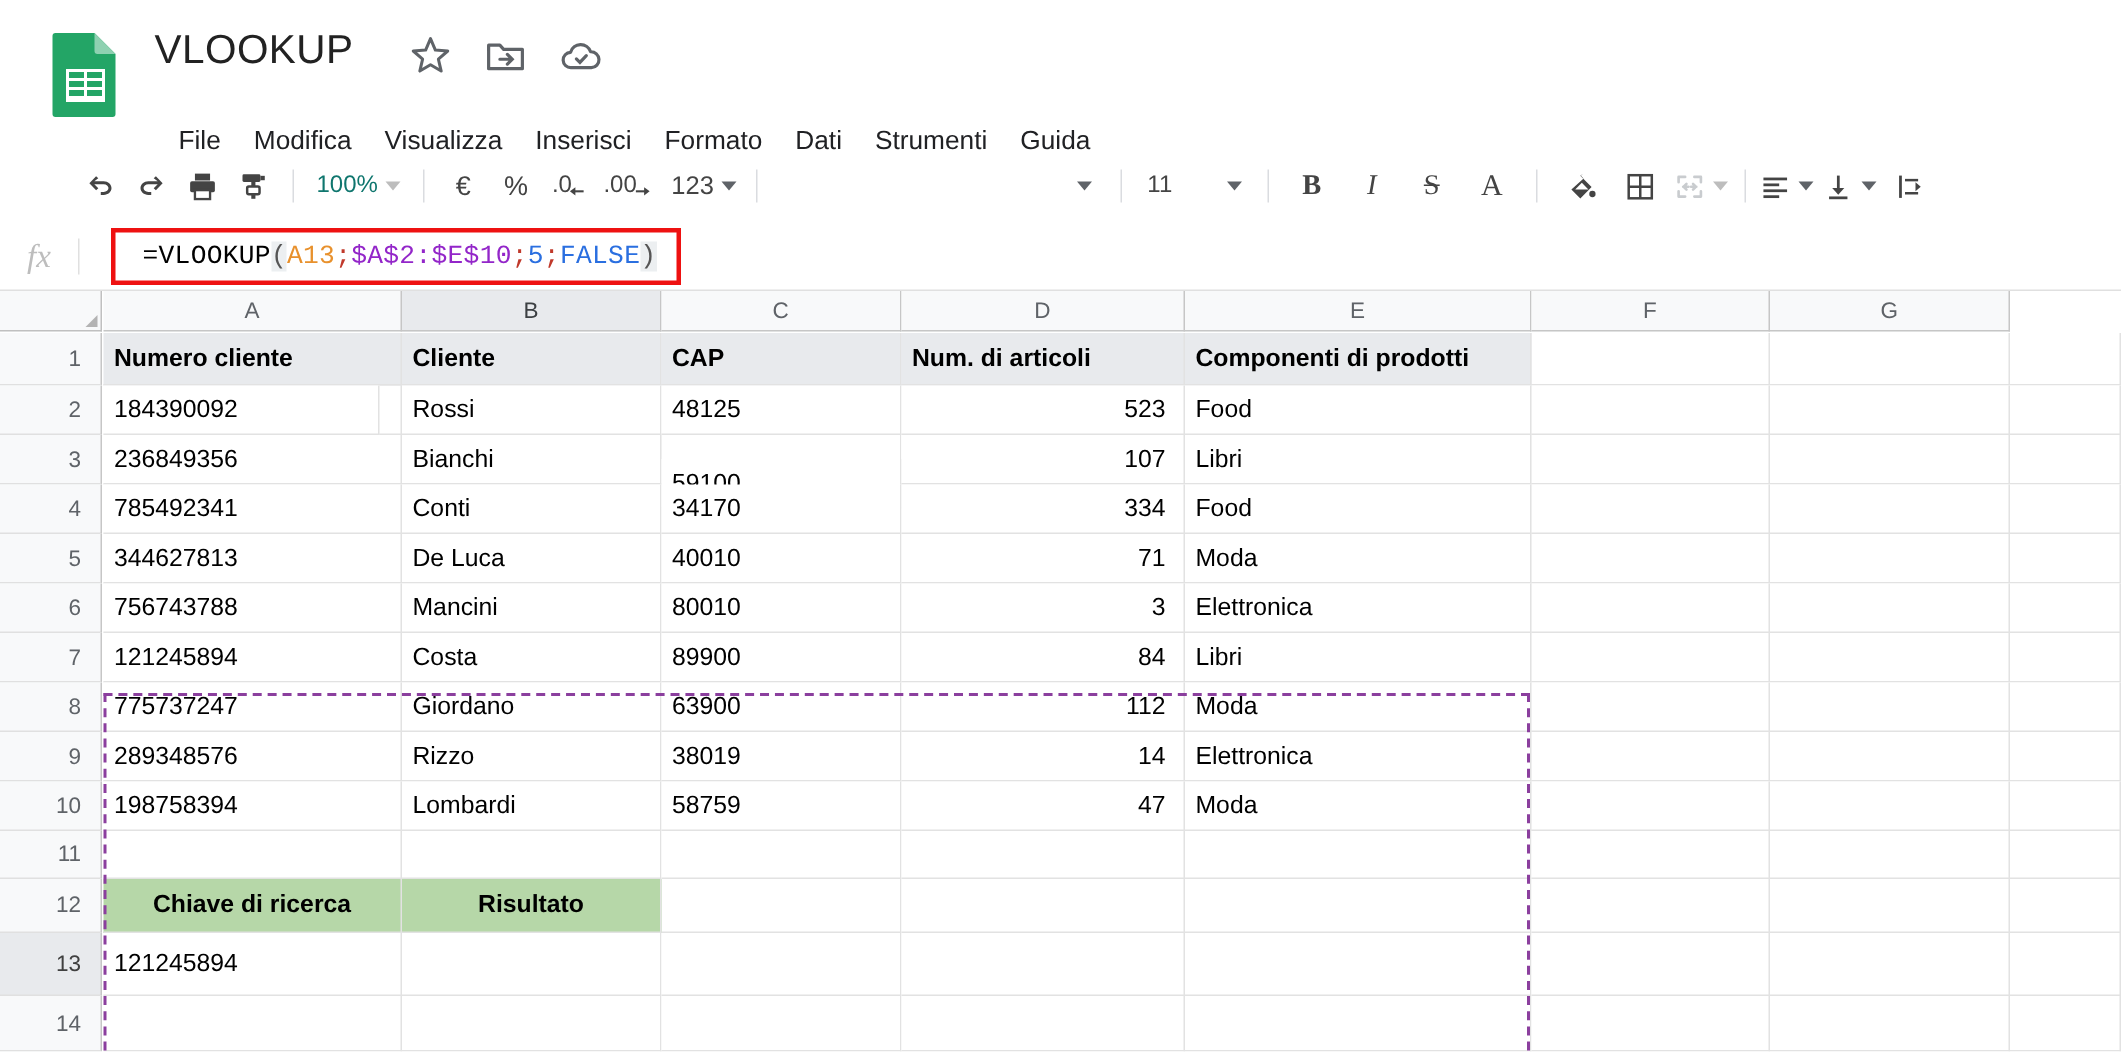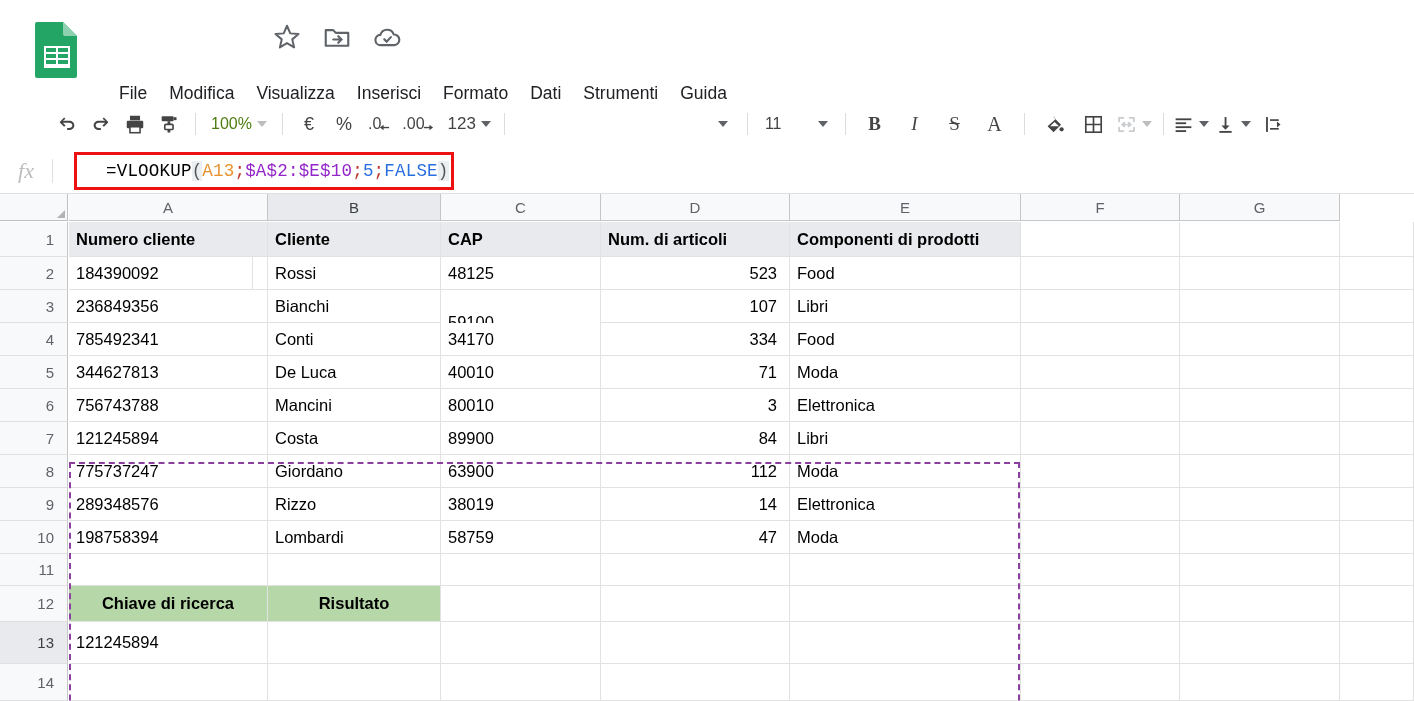--- a/index.html
+++ b/index.html
@@ -37,39 +37,39 @@
   
   .toolbar {
     position: relative; height: 48px; background:#fff;
     display:flex; align-items:center; padding-left: 50px; gap: 0;
   }
   .tb { display:flex; align-items:center; justify-content:center;
         height:34px; min-width:34px; cursor:pointer; color:#444; }
   .tb svg { display:block; }
   .tb-sep { width:1px; height:22px; background:#dadce0; margin: 0 9px; }
   .tb-text { font-size:16px; color:#444; }
-  .tb-dim { color:#4d7c0f; }
+  .tb-dim { color:#0f766e; }
   .caret { width:0;height:0;border-left:5px solid transparent;border-right:5px solid transparent;
            border-top:6px solid #5f6368; margin-left:5px; }
   .caret.dim { border-top-color:#bdbdbd; }
   .zoombox { display:flex; align-items:center; padding:0 6px; cursor:pointer;}
   .fontsize { display:flex; align-items:center; padding:0 8px; cursor:pointer;}
   .bold   { font-weight:700; font-size:19px; font-family:"Liberation Serif",serif;}
   .italic { font-style:italic; font-size:19px; font-family:"Liberation Serif",serif;}
 
   
   .fbar { position: relative; height: 46px; background:#fff;
           border-bottom:1px solid #e0e0e0; display:flex; align-items:center; }
   .fx { width: 52px; text-align:center; font-family:"Liberation Serif",serif;
         font-style:italic; font-size:22px; color:#bdbdbd; }
   .fbar-divider { width:1px; height:24px; background:#e0e0e0; }
   .formula-box {
     position:absolute; left:74px; top:4px; width: 380px; height: 38px;
     border: 3px solid #ee1111; background:#fff;
-    display:flex; align-items:center; padding-left: 29px;
+    display:flex; align-items:center; padding-left: 18px;
     font-family: "Liberation Mono", monospace; font-size: 17.5px;
     letter-spacing: .2px; white-space: nowrap;
   }
   .tk-plain  { color:#000; }
   .tk-orange { color:#e8912d; }
   .tk-purple { color:#9326c9; }
   .tk-blue   { color:#2a6fe0; }
   .tk-paren  { color:#555; background:#eceff1; }
   .tk-semi   { color:#c0392b; }
 
@@ -123,20 +123,21 @@
     <g fill="#23a566">
       <rect x="13" y="28" width="10" height="4"></rect>
         <rect x="25" y="28" width="10" height="4"></rect>
       <rect x="13" y="34" width="10" height="4"></rect>
         <rect x="25" y="34" width="10" height="4"></rect>
       <rect x="13" y="40" width="10" height="4"></rect>
         <rect x="25" y="40" width="10" height="4"></rect>
     </g>
   </svg>
 
+  <div class="doc-title">VLOOKUP</div>
 
   <div class="title-icons">
     <svg class="ti" viewBox="0 0 24 24" fill="none" stroke="#5f6368" stroke-width="1.6">
       <path d="M12 3l2.6 6.1 6.6.5-5 4.3 1.5 6.4L12 16.9 6.3 20.3l1.5-6.4-5-4.3 6.6-.5z" stroke-linejoin="round"></path>
     </svg>
     <svg class="ti" viewBox="0 0 24 24" fill="none" stroke="#5f6368" stroke-width="1.7">
       <path d="M3 6.5h6l2 2.2h10v10.3H3z" stroke-linejoin="round"></path>
       <path d="M9 14h6M13 11.4l2.6 2.6-2.6 2.6" stroke-linecap="round"></path>
     </svg>
     <svg class="ti" viewBox="0 0 24 24" fill="none" stroke="#5f6368" stroke-width="1.7">

